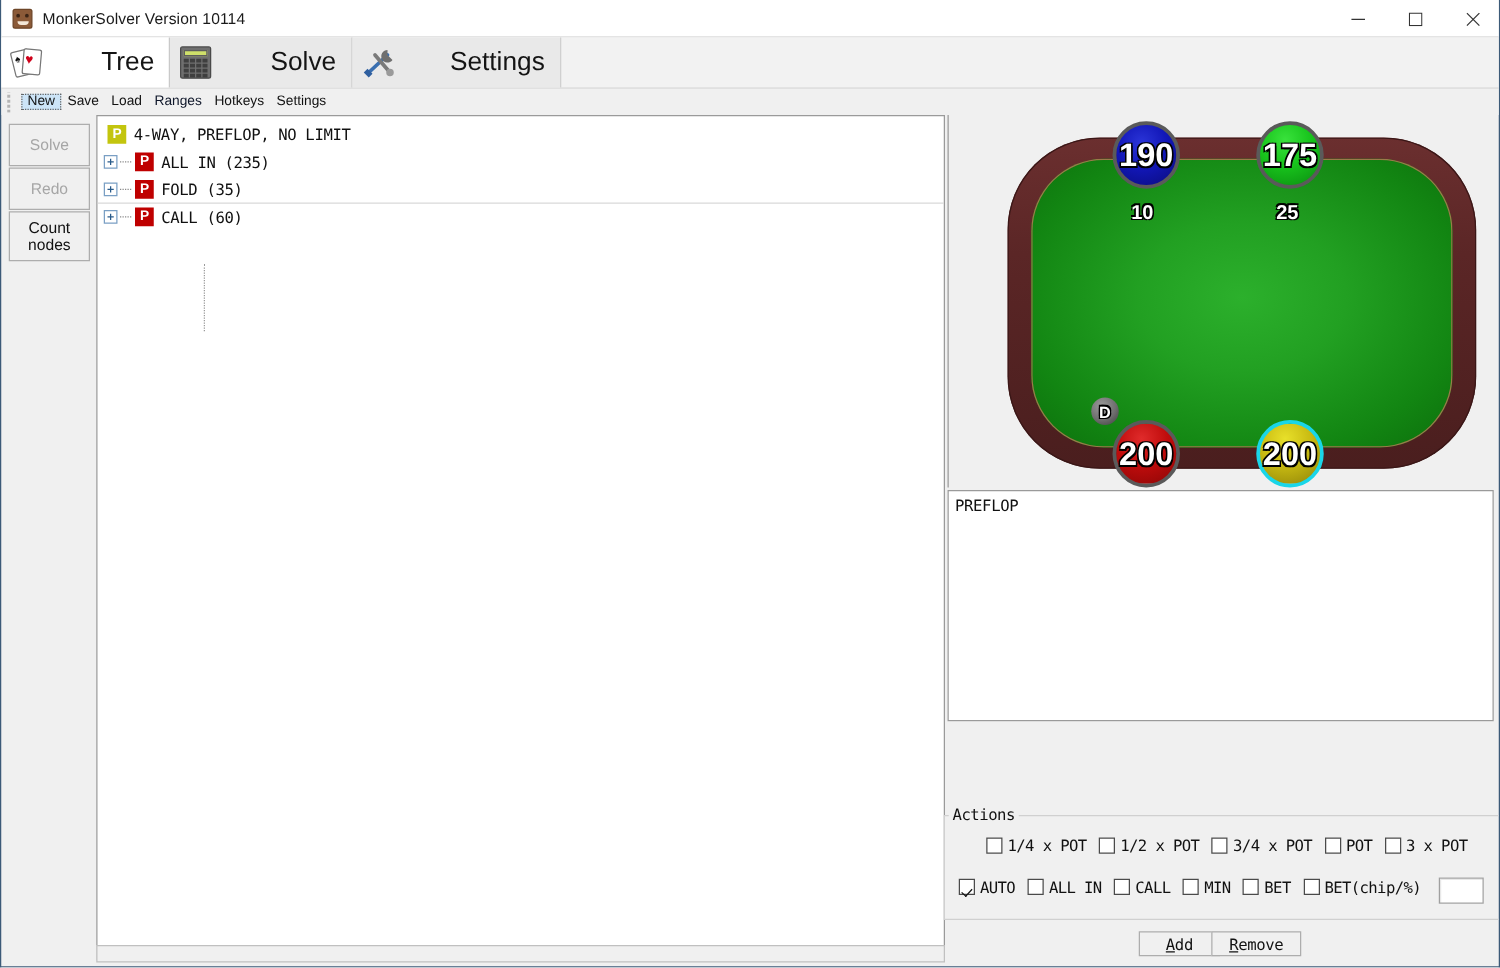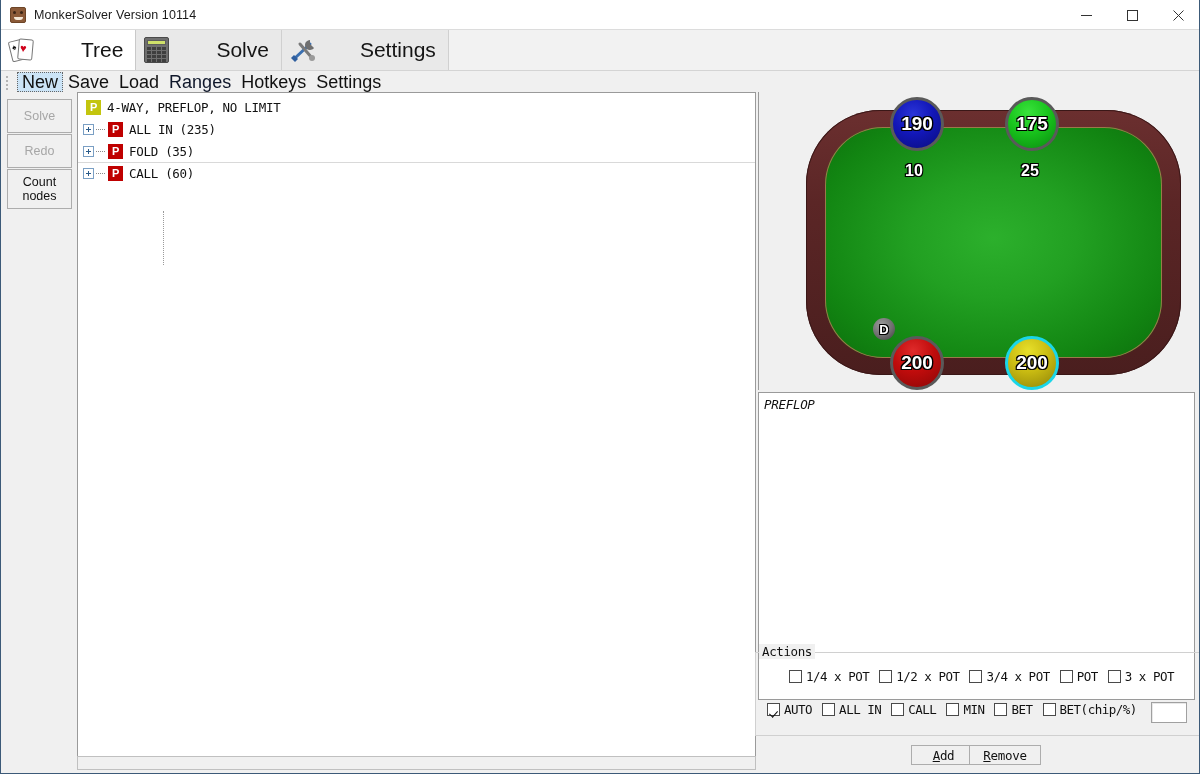--- a/index.html
+++ b/index.html
@@ -97,21 +97,21 @@
   }
   .ic-calc .scr { height: 5px; background: #cfe06a; border: 1px solid #5d5d5d; margin-bottom: 2px; }
   .ic-calc .keys { display: grid; grid-template-columns: repeat(4, 1fr); gap: 1px; }
   .ic-calc .keys i { display: block; height: 3px; background: #3f3f3f; }
   
   .ic-tools { width: 28px; height: 26px; }
 
   
   #menubar {
     position: absolute; left: 0; top: 71px; width: 1200px; height: 21px;
-    display: flex; align-items: center; font-size: 18px; color: #111;
+    display: flex; align-items: center; font-size: 11px; color: #111;
     background: #f0f0f0;
   }
   #menu-grip {
     width: 10px; height: 16px; margin-left: 3px; margin-right: 3px;
     background-image: radial-gradient(#b4b4b4 40%, transparent 41%);
     background-size: 4px 4px; background-position: 1px 1px;
     background-repeat: repeat-y;
   }
   .menu-item { padding: 1px 5px; line-height: 1; }
   .menu-item.focused {
@@ -193,21 +193,21 @@
   }
   #felt-inner {
     position: absolute; left: 19px; top: 17px; right: 19px; bottom: 17px;
     border-radius: 58px;
     background: radial-gradient(ellipse at 50% 48%, #2cb02c 0%, #22a022 35%, #128512 75%, #0c6f0c 100%);
     box-shadow: inset 0 0 0 1px #9a7a4a;
   }
   .chip {
     position: absolute; width: 54px; height: 54px; border-radius: 50%;
     display: flex; align-items: center; justify-content: center;
-    font-size: 19px; font-weight: bold; color: #fff;
+    font-size: 26px; font-weight: bold; color: #fff;
     text-shadow: -1.2px -1.2px 0 #000, 1.2px -1.2px 0 #000, -1.2px 1.2px 0 #000, 1.2px 1.2px 0 #000;
     font-family: "Liberation Sans", sans-serif;
   }
   .chip.blue   { background: radial-gradient(circle at 42% 30%, #2b35d8 0%, #1217b8 45%, #0a0b7a 100%); border: 3px solid #5a5a5a; }
   .chip.green  { background: radial-gradient(circle at 42% 25%, #39e23c 0%, #18c41c 45%, #0a8a10 100%); border: 3px solid #5a5a5a; }
   .chip.red    { background: radial-gradient(circle at 42% 25%, #e02b2b 0%, #c00c0c 45%, #8a0606 100%); border: 3px solid #5a5a5a; }
   .chip.yellow { background: radial-gradient(circle at 42% 25%, #e8e02a 0%, #c9bb12 45%, #8d8208 100%); border: 3px solid #1ad6e8; }
   .betlbl {
     position: absolute; font-size: 16px; font-weight: bold; color: #fff;
     text-shadow: -1.2px -1.2px 0 #000, 1.2px -1.2px 0 #000, -1.2px 1.2px 0 #000, 1.2px 1.2px 0 #000;
@@ -217,22 +217,22 @@
     position: absolute; left: 872px; top: 318px; width: 22px; height: 22px;
     border-radius: 50%;
     background: radial-gradient(circle at 38% 30%, #9a9a9a 0%, #6e6e6e 55%, #3c3c3c 100%);
     display: flex; align-items: center; justify-content: center;
     font-size: 13px; font-weight: bold; color: #fff;
     text-shadow: -1px -1px 0 #000, 1px -1px 0 #000, -1px 1px 0 #000, 1px 1px 0 #000;
   }
 
   
   #streetbox {
-    position: absolute; left: 757px; top: 392px; width: 437px; height: 308px;
-    background: #ffffff; border: 1px solid #9a9a9a; font-style: italic;
+    position: absolute; left: 757px; top: 392px; width: 437px; height: 185px;
+    background: #ffffff; border: 1px solid #9a9a9a;
   }
   #streetbox .txt {
     position: absolute; left: 5px; top: 4px;
     font-family: "DejaVu Sans Mono", monospace;
     font-size: 12.5px; color: #111; letter-spacing: -0.3px;
   }
 
   
   #actions {
     position: absolute; left: 754px; top: 652px; width: 515px; height: 84px;

